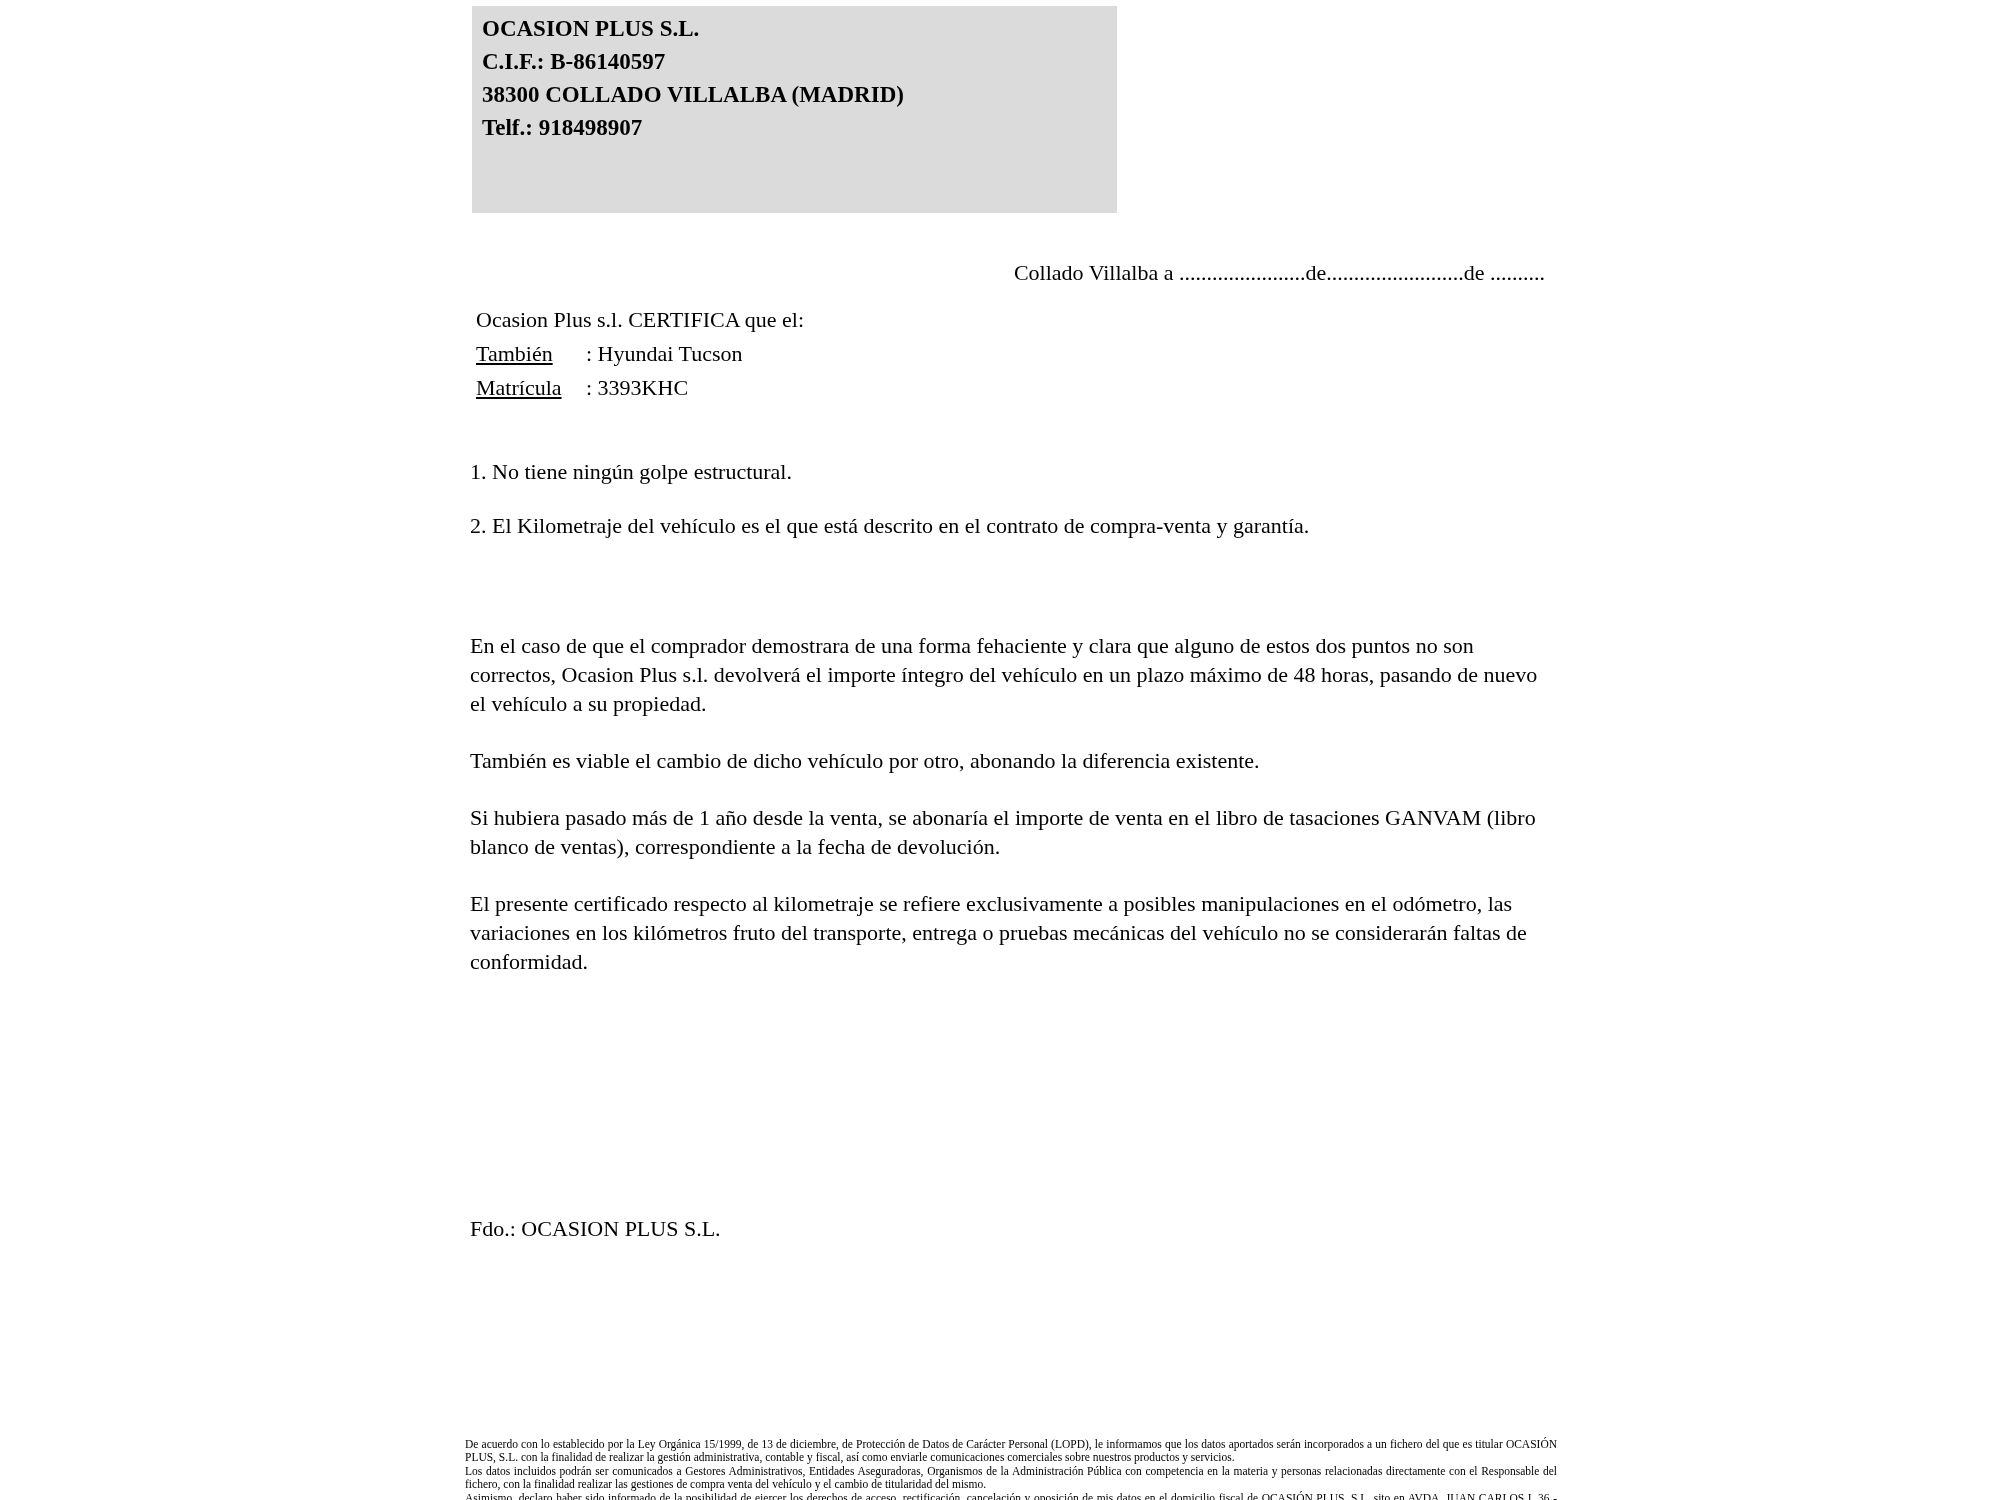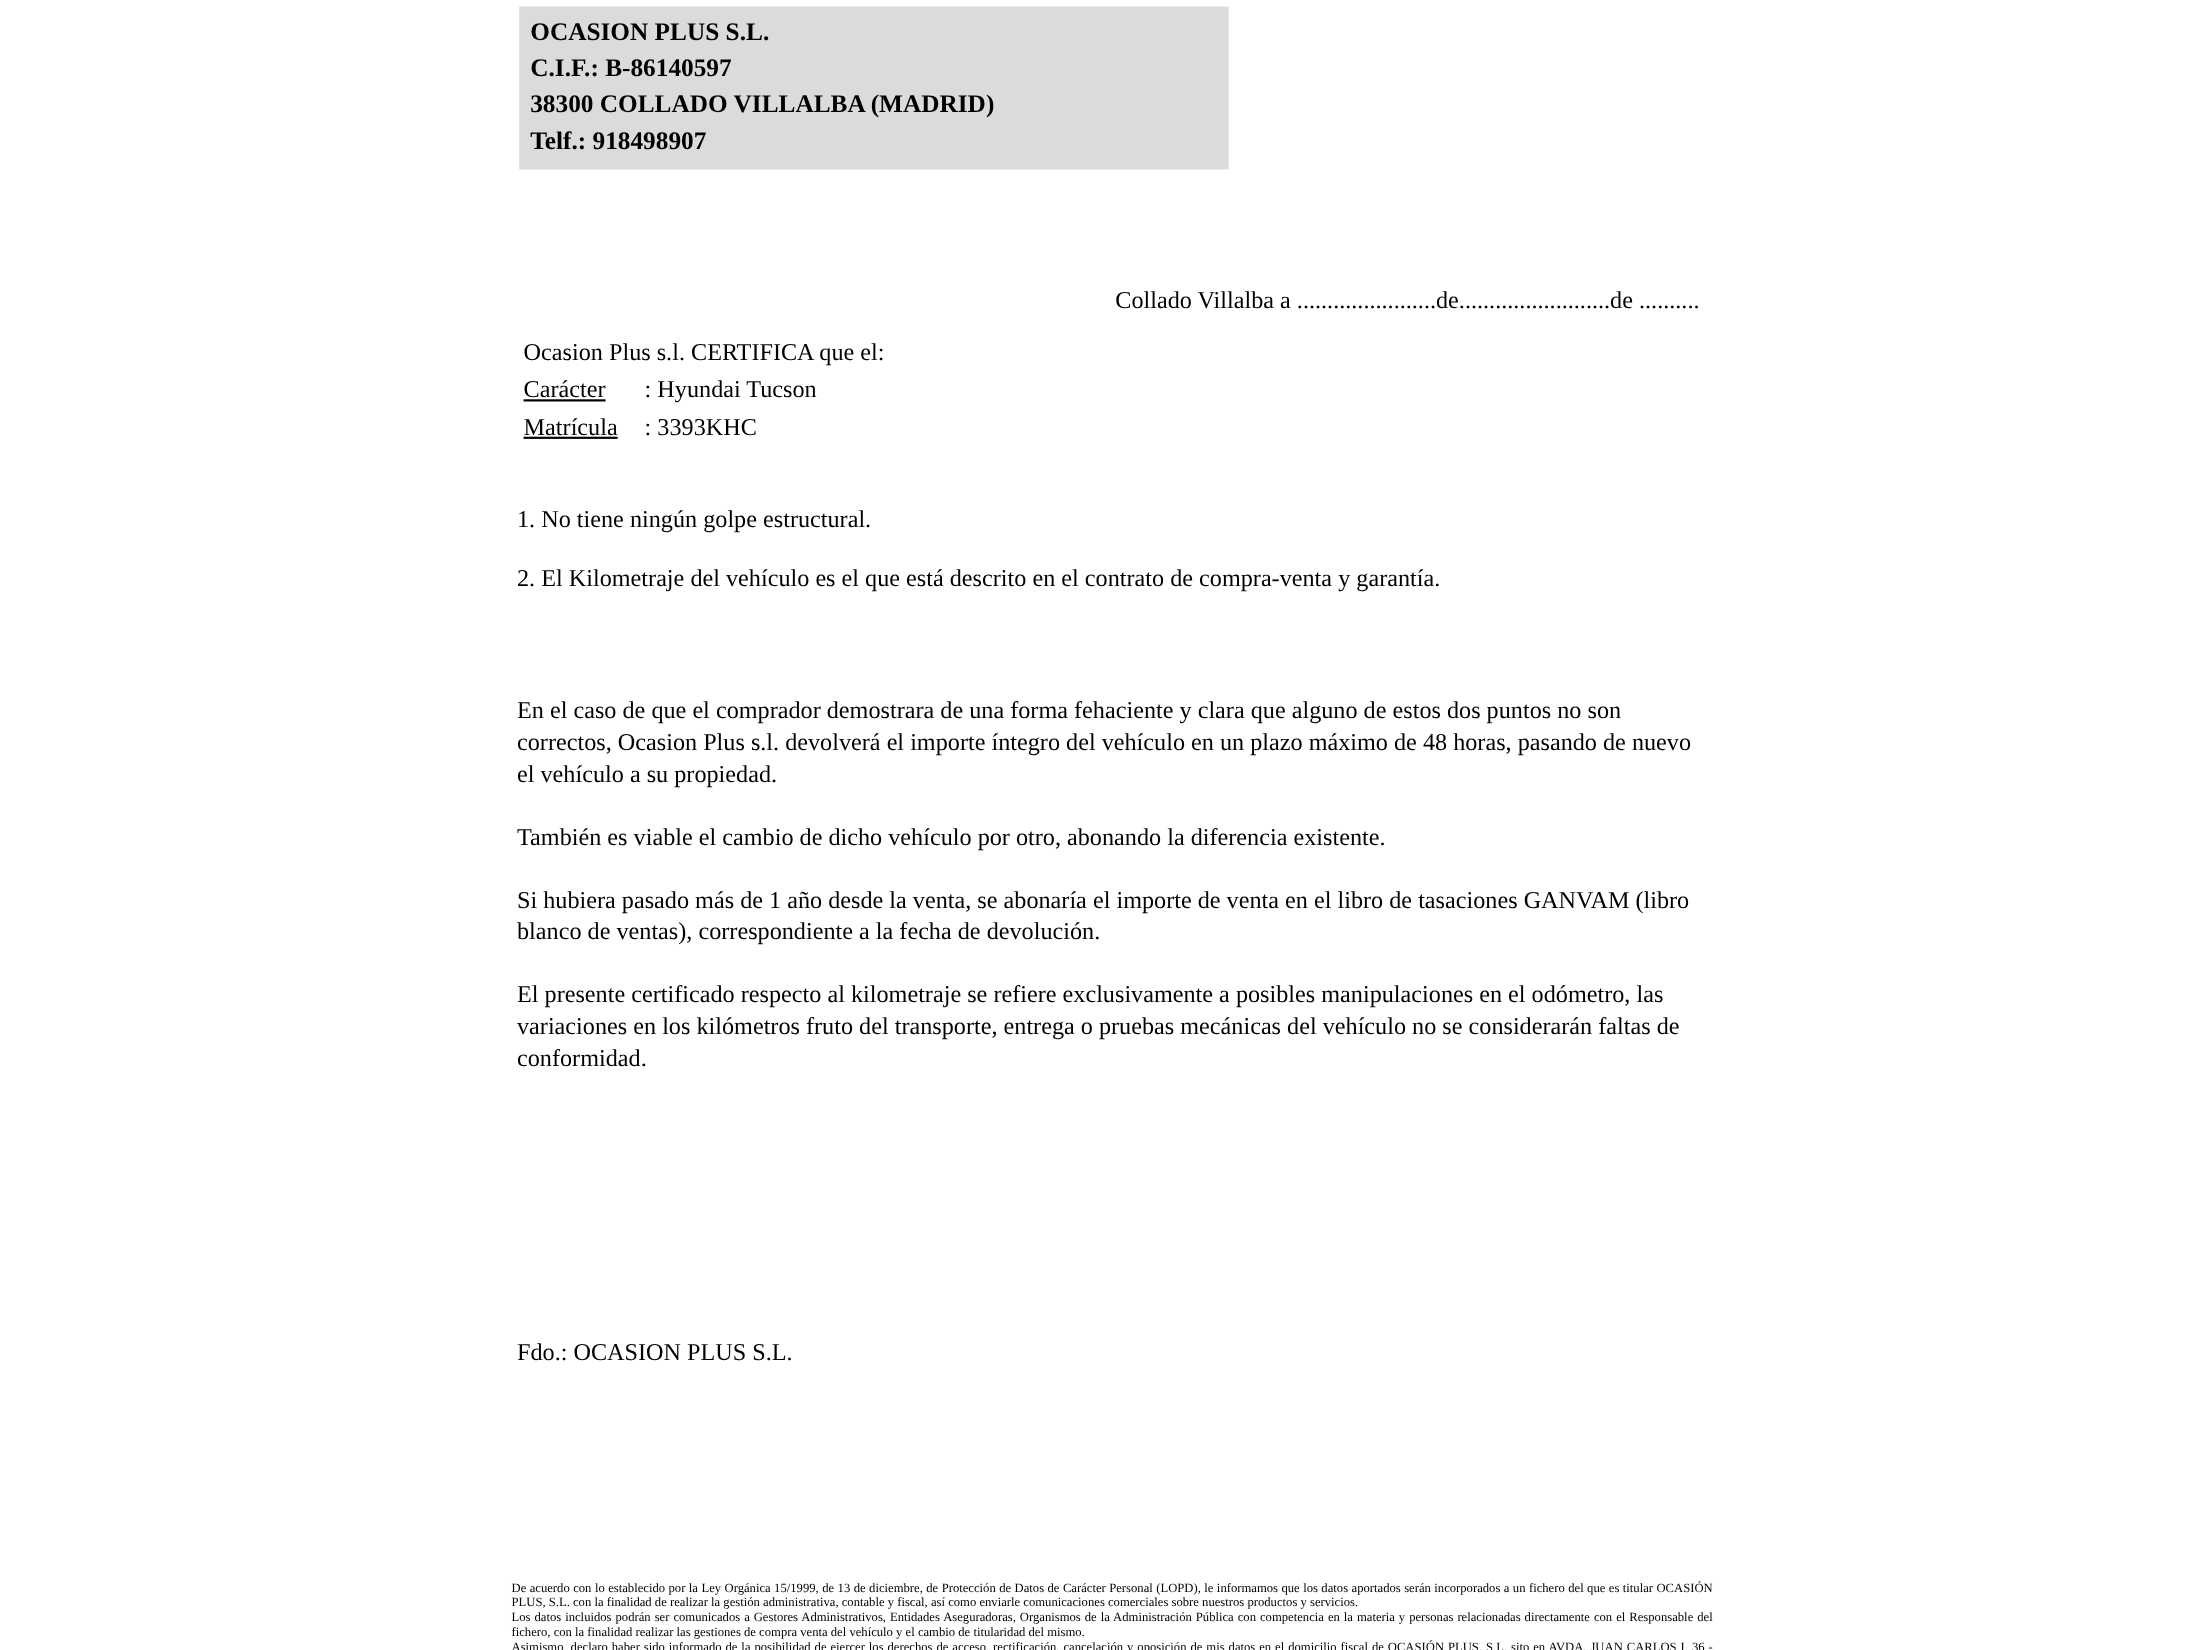--- a/index.html
+++ b/index.html
@@ -14,21 +14,21 @@
     background: #ffffff;
     overflow: hidden;
     font-family: "Liberation Serif", "DejaVu Serif", serif;
     color: #000000;
   }
   .header-box {
     position: absolute;
     left: 472px;
     top: 6px;
     width: 645px;
-    height: 148px;
+    height: 207px;
     background: #dbdbdb;
     padding: 6px 0 16px 10px;
     box-sizing: border-box;
   }
   .header-box div {
     font-weight: bold;
     font-size: 23px;
     line-height: 33px;
     white-space: nowrap;
   }
@@ -106,21 +106,21 @@
     <div>C.I.F.: B-86140597</div>
     <div>38300 COLLADO VILLALBA (MADRID)</div>
     <div>Telf.: 918498907</div>
   </div>
 
   <div class="date-line">Collado Villalba a .......................de.........................de ..........</div>
 
   <div class="certify-block">
     <div>Ocasion Plus s.l. CERTIFICA que el:</div>
     <div class="cert-row">
-      <span class="label">Carácter</span><span>: Hyundai Tucson</span>
+      <span class="label">También</span><span>: Hyundai Tucson</span>
     </div>
     <div class="cert-row">
       <span class="label">Matrícula</span><span>: 3393KHC</span>
     </div>
   </div>
 
   <div class="points-block">
     <div>1. No tiene ningún golpe estructural.</div>
     <div>2. El Kilometraje del vehículo es el que está descrito en el contrato de compra-venta y garantía.</div>
   </div>

